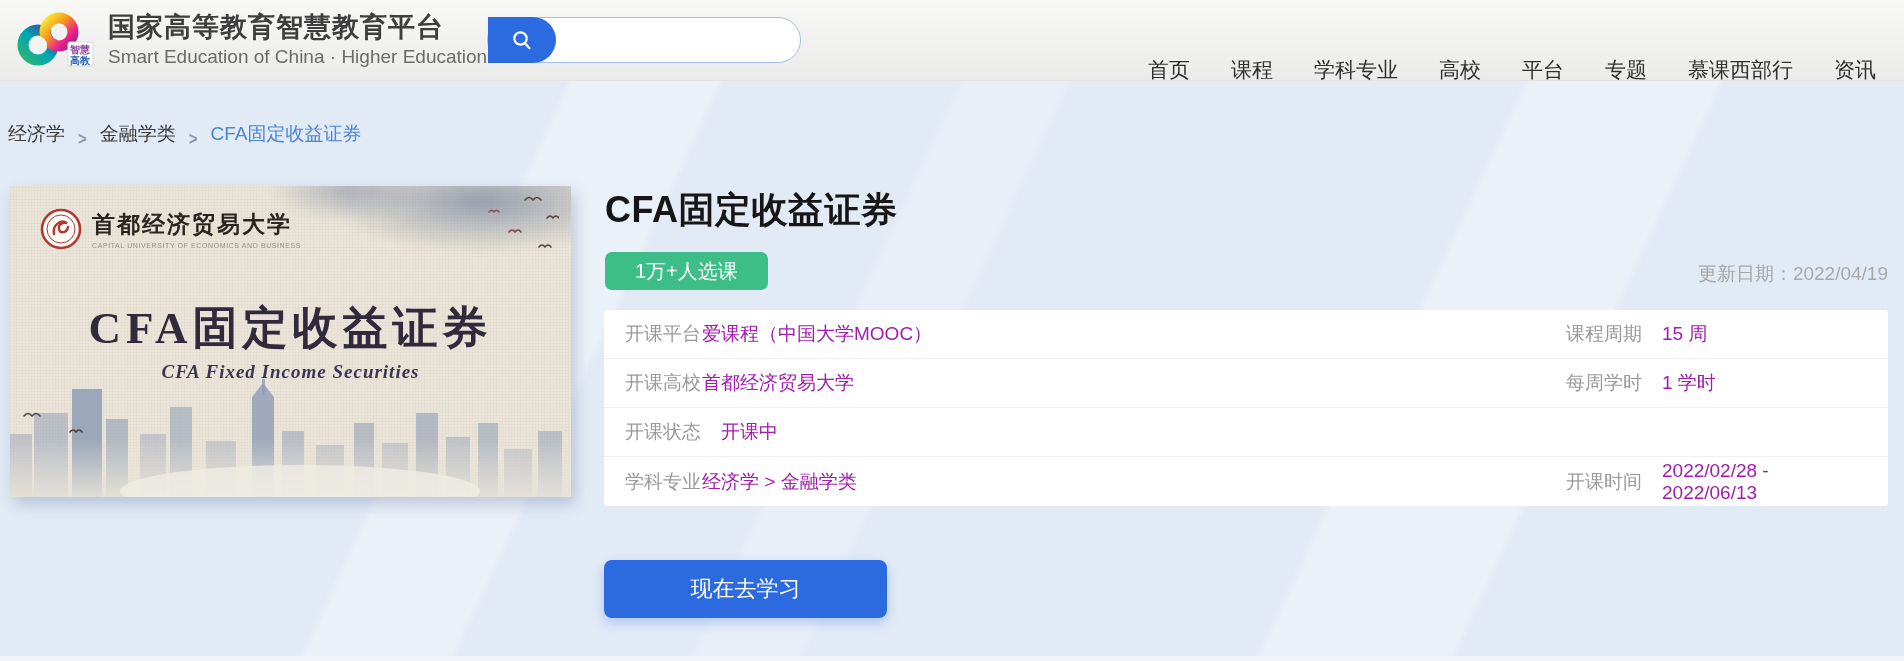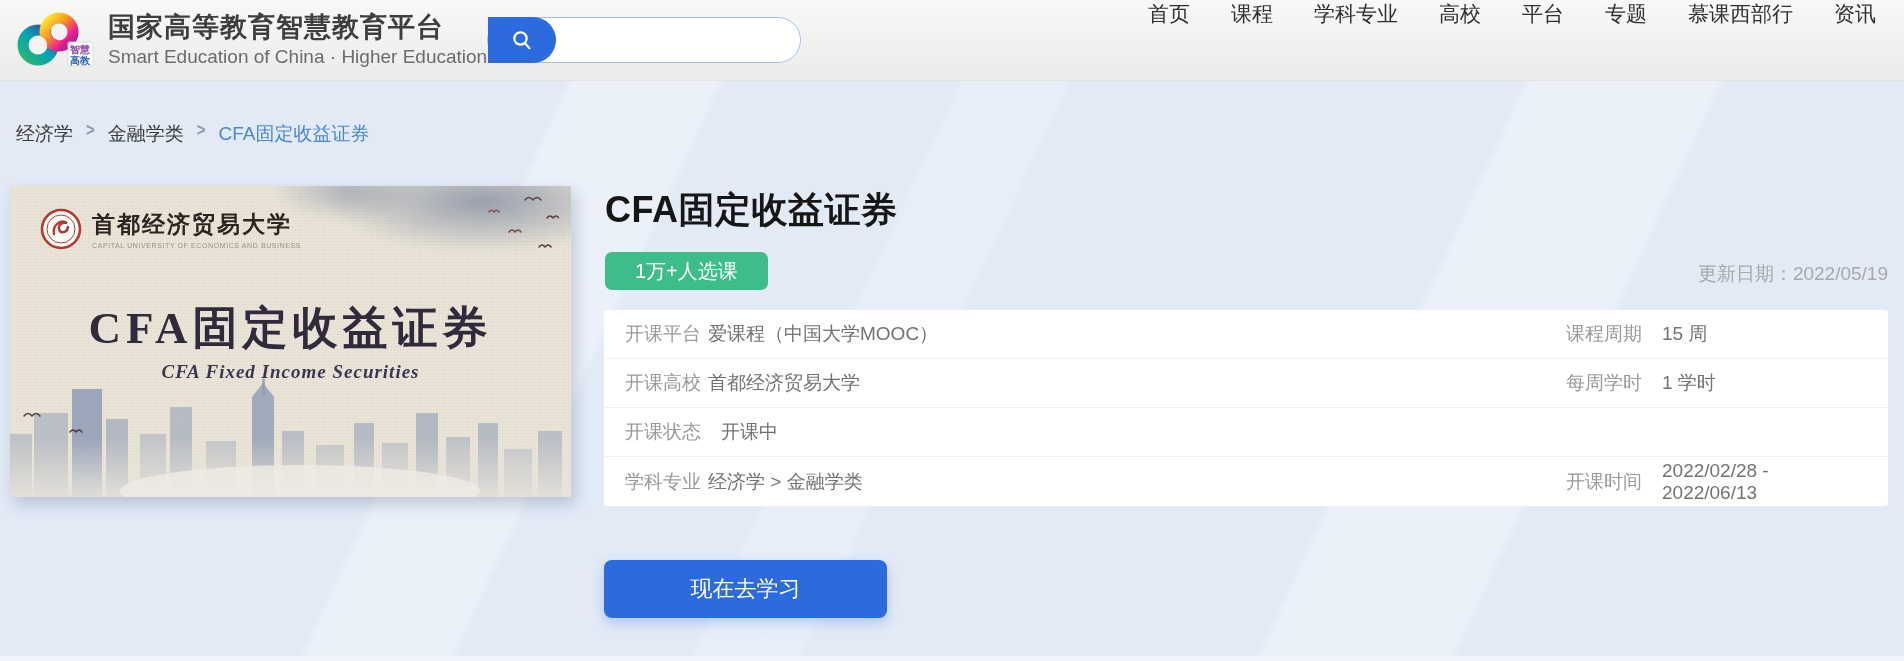--- a/index.html
+++ b/index.html
@@ -26,26 +26,26 @@
   .brand-subtitle{ font-size:19px; color:#6b6b6b; margin-top:2px; }
 
   .search{ position:absolute; left:487px; top:17px; width:314px; height:46px;
     background:#fff; border:1px solid #9fc0ec; border-radius:23px; display:flex; align-items:center; }
   .search input{ flex:1; border:none; outline:none; background:transparent; padding:0 14px 0 22px;
     font-size:17px; color:#333; font-family:inherit; }
   .search input::placeholder{ color:#b9bec9; }
   .search-btn{ width:68px; height:46px; margin:-1px -1px -1px 0; border:none; cursor:pointer;
     background:#2c6ae0; border-radius:0 23px 23px 0; display:flex; align-items:center; justify-content:center; }
 
-  .nav{ position:absolute; right:28px; top:0; height:84px; display:flex; align-items:flex-start; gap:41px; }
+  .nav{ position:absolute; right:28px; top:0; height:84px; display:flex; align-items:flex-end; gap:41px; }
   .nav a{ font-size:21px; color:#2f2f2f; text-decoration:none; white-space:nowrap; cursor:pointer; }
 
   
-  .breadcrumb{ position:absolute; left:16px; top:121px; font-size:19px; color:#3b3b3b;
-    display:flex; align-items:flex-start; gap:13px; z-index:2; }
+  .breadcrumb{ position:absolute; left:8px; top:121px; font-size:19px; color:#3b3b3b;
+    display:flex; align-items:flex-end; gap:13px; z-index:2; }
   .breadcrumb .sep{ color:#8d99ab; font-size:15px; font-weight:bold; transform:scaleY(1.2); }
   .breadcrumb .crumb{ cursor:pointer; }
   .breadcrumb .current{ color:#4a86d6; }
 
   
   .cover{ position:absolute; left:10px; top:186px; width:561px; height:311px; z-index:2;
     background:#eae5d8; box-shadow:4px 7px 14px rgba(60,80,120,.25); overflow:hidden; }
   .cover::after{ content:""; position:absolute; inset:0;
     background:
       repeating-linear-gradient(0deg, rgba(120,110,90,.04) 0 1px, transparent 1px 3px),
@@ -76,25 +76,25 @@
     color:#161616; z-index:2; letter-spacing:.5px; }
   .badge{ position:absolute; left:605px; top:252px; height:38px; line-height:38px; padding:0 30px;
     background:#3dbd87; color:#fff; font-size:20px; border-radius:7px; z-index:2; }
   .update{ position:absolute; right:16px; top:261px; font-size:19px; color:#a8a8a8; z-index:2; }
 
   .info{ position:absolute; left:604px; top:310px; width:1284px; background:#fff;
     border-radius:3px; z-index:2; }
   .info-row{ height:49px; display:flex; align-items:center; justify-content:space-between;
     padding:0 22px 0 21px; border-bottom:1px solid #efefef; font-size:19px; }
   .info-row:last-child{ border-bottom:none; }
-  .cell-left{ display:flex; align-items:center; gap:7px; }
+  .cell-left{ display:flex; align-items:center; gap:1px; }
   .cell-right{ display:flex; align-items:center; width:300px; flex:none; }
   .cell-right .lab{ width:96px; flex:none; }
   .lab{ color:#9a9a9a; }
-  .val{ color:#737373; font-weight:500; }
+  .val{ color:#a21caf; font-weight:500; }
 
   .cta{ position:absolute; left:604px; top:560px; width:283px; height:58px; border:none;
     background:#2c6ae0; color:#fff; font-size:22px; border-radius:8px; cursor:pointer;
     box-shadow:0 5px 12px rgba(44,106,224,.28); z-index:2; font-family:inherit; }
 
   .bottom-strip{ position:absolute; left:0; right:0; bottom:0; height:5px; background:#f1f5fb; z-index:3; }
 </style>
 </head>
 <body>
 
@@ -222,21 +222,21 @@
         <rect x="528" y="52" width="24" height="66" opacity=".5"></rect>
       </g>
       <rect x="0" y="60" width="561" height="58" fill="url(#fog)"></rect>
       <ellipse cx="290" cy="112" rx="180" ry="26" fill="#efece3" opacity=".8"></ellipse>
     </svg>
   </div>
 
   <h1 class="main-title">CFA固定收益证券</h1>
   <span class="badge">1万+人选课</span>
   <div class="update">
-    <span>更新日期：</span><span>2022/05/19</span>
+    <span>更新日期：</span><span>2022/04/19</span>
   </div>
 
   <div class="info">
     <div class="info-row">
       <div class="cell-left">
         <span class="lab">开课平台</span>
         <span class="val">爱课程（中国大学MOOC）</span>
       </div>
       <div class="cell-right">
         <span class="lab">课程周期</span>

